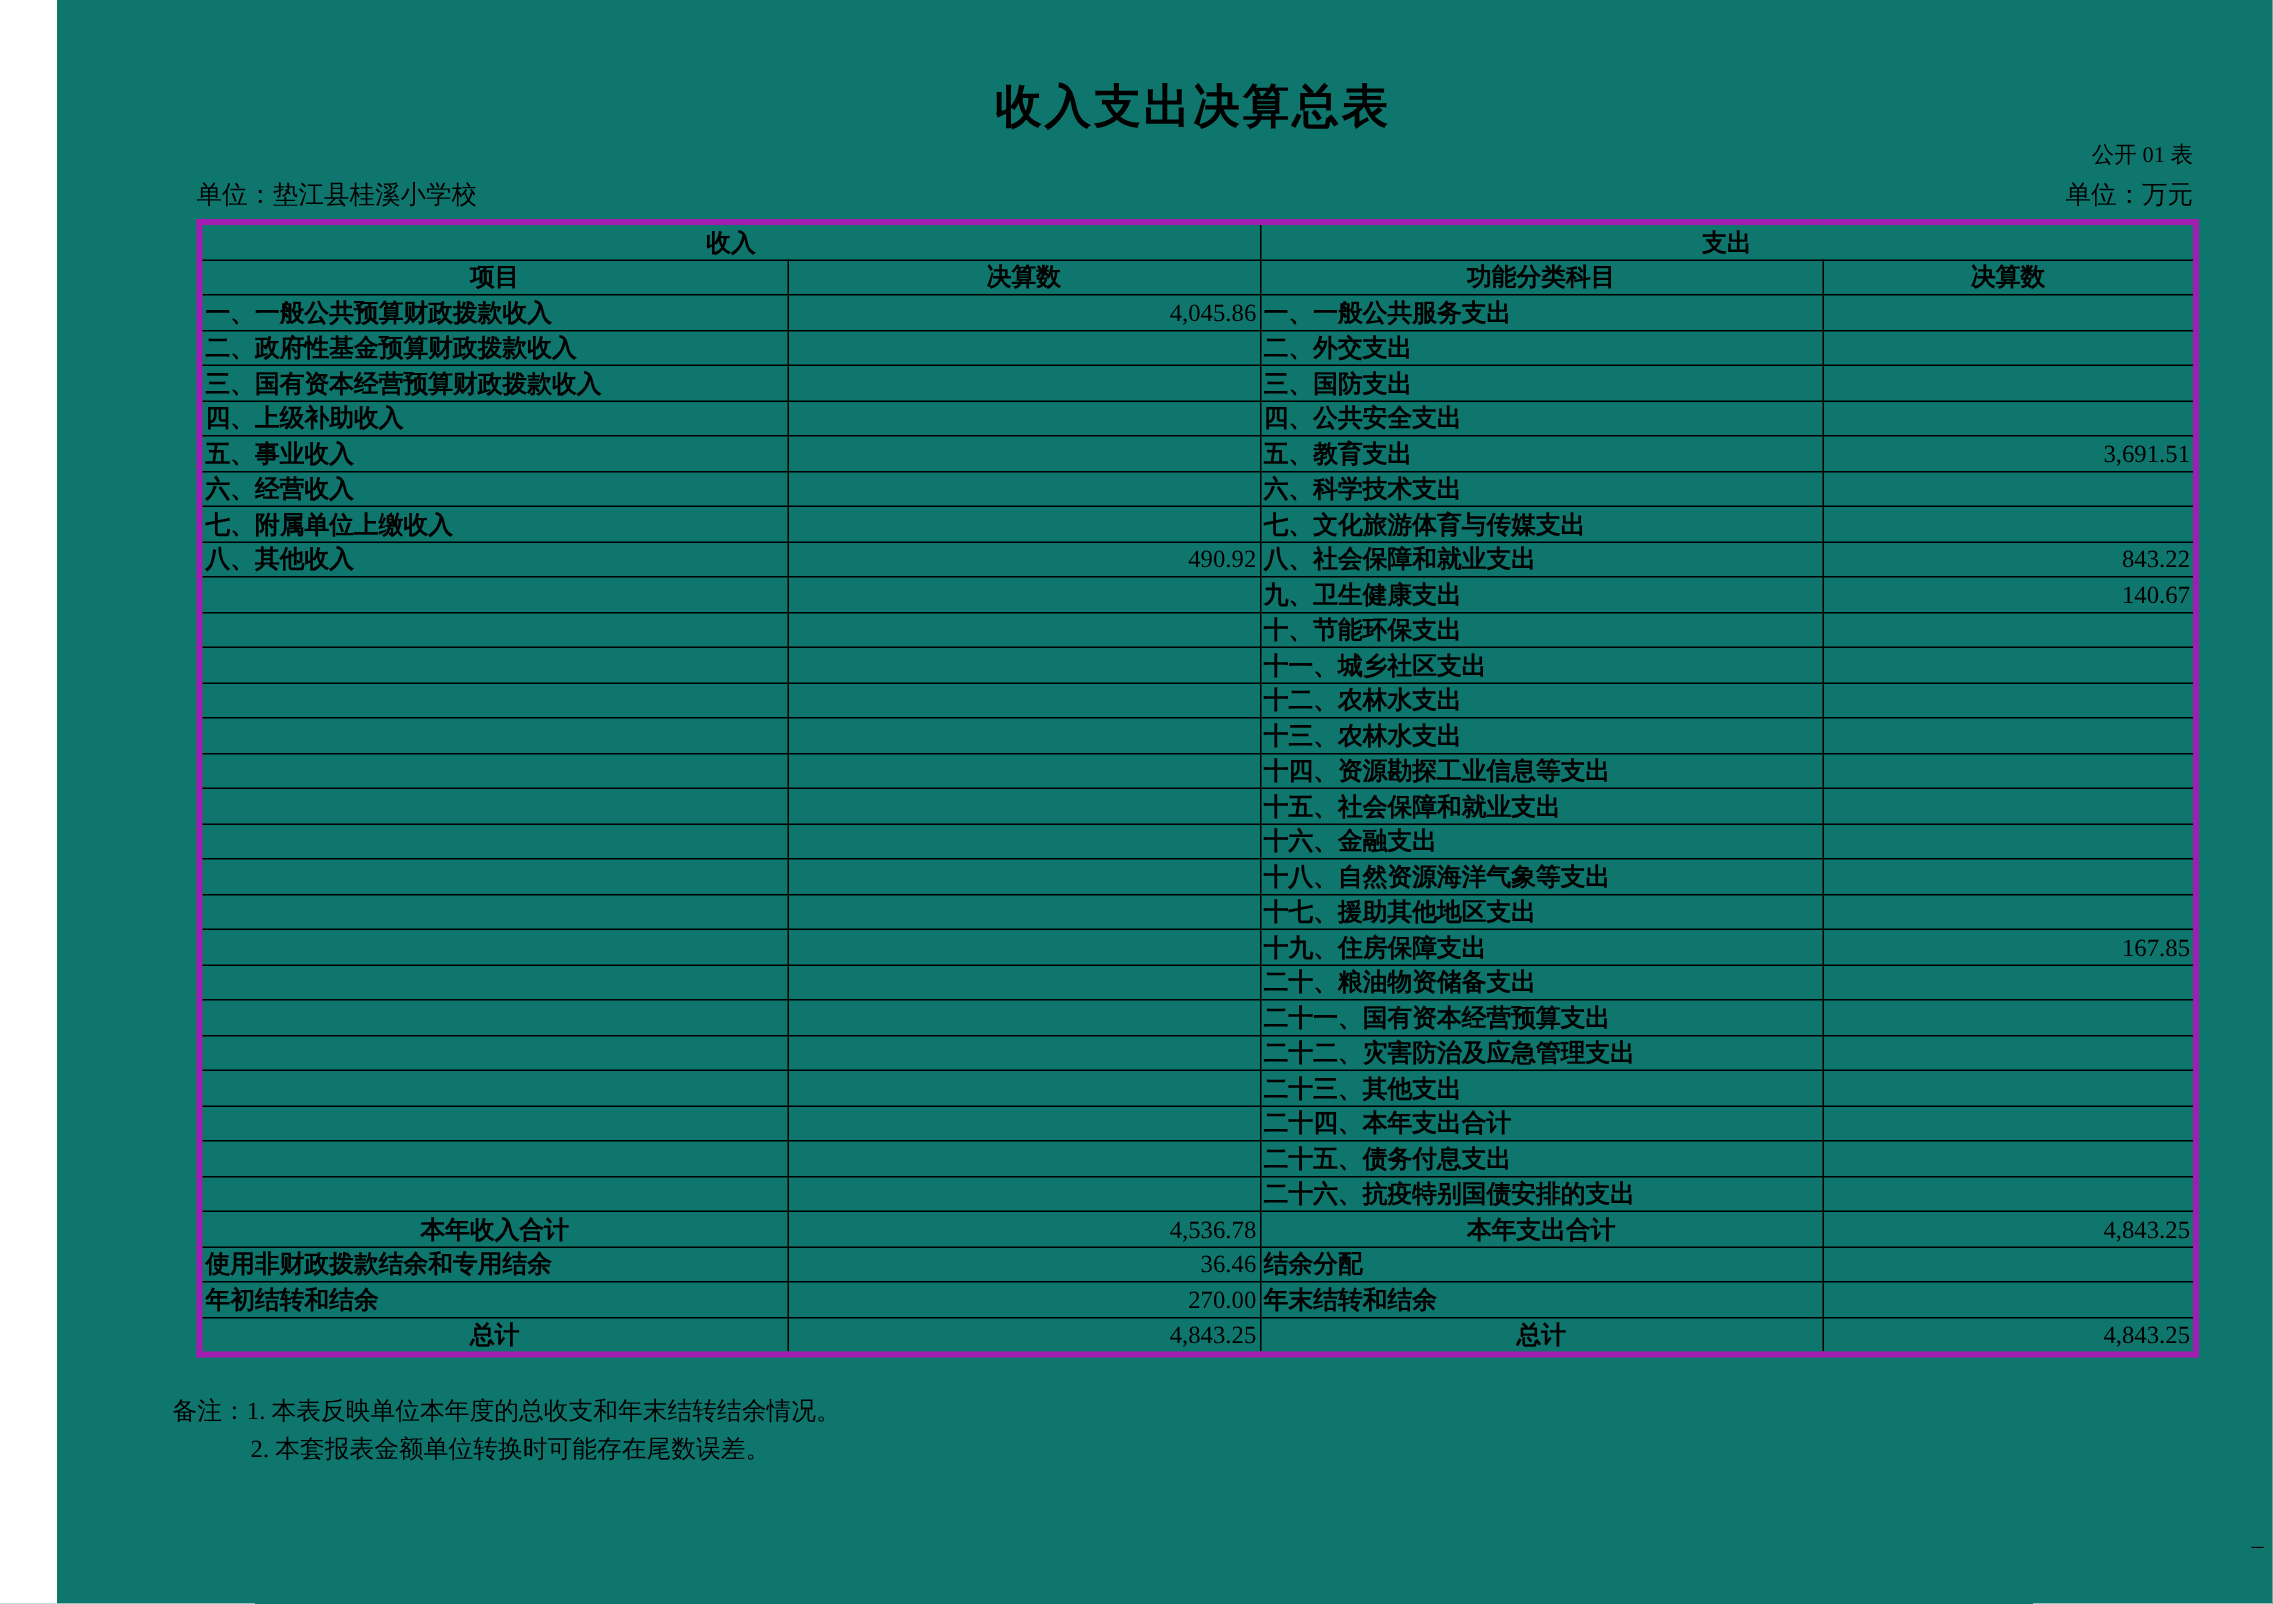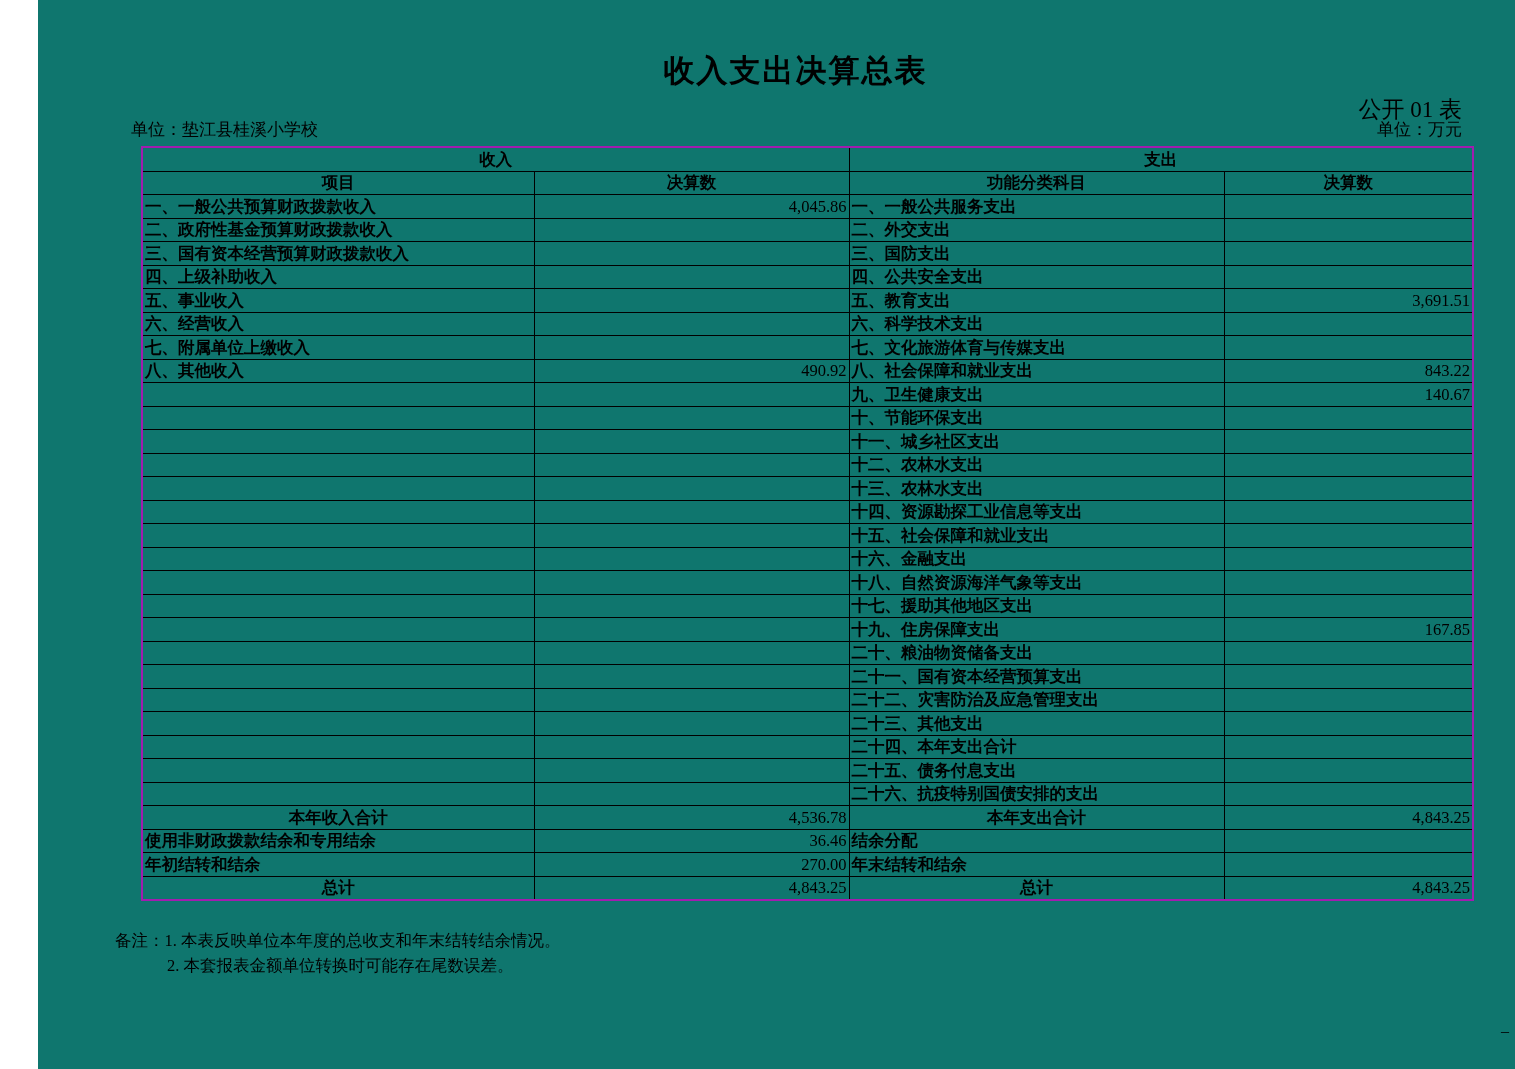--- a/index.html
+++ b/index.html
@@ -11,30 +11,30 @@
     font-family:"Liberation Serif","DejaVu Serif",serif;
     overflow:hidden;
     margin-left:38px;
   }
   .title {
     position:absolute; top:50px; left:0; width:100%;
     text-align:center; font-size:31px; font-weight:bold; letter-spacing:2px;
   }
   .doc-no {
     position:absolute; top:94px; left:93px; width:1331px;
-    text-align:right; font-size:23px;
+    text-align:right; font-size:15px;
   }
   .unit-line {
     position:absolute; top:118px; left:93px; width:1331px;
     font-size:17px; display:flex; justify-content:space-between;
   }
   table.main {
-    position:absolute; top:146px; left:103px; width:1331px;
+    position:absolute; top:146px; left:93px; width:1331px;
     border-collapse:collapse; table-layout:fixed;
-    border:2px solid #a21caf;
+    border:4px solid #a21caf;
   }
   table.main td {
     border:1px solid #000;
     height:22.5px;
     padding:0 2px;
     font-size:16.5px;
     line-height:1.05;
     white-space:nowrap; overflow:hidden;
   }
   td.hdr { text-align:center; font-weight:bold; font-size:17px; }

